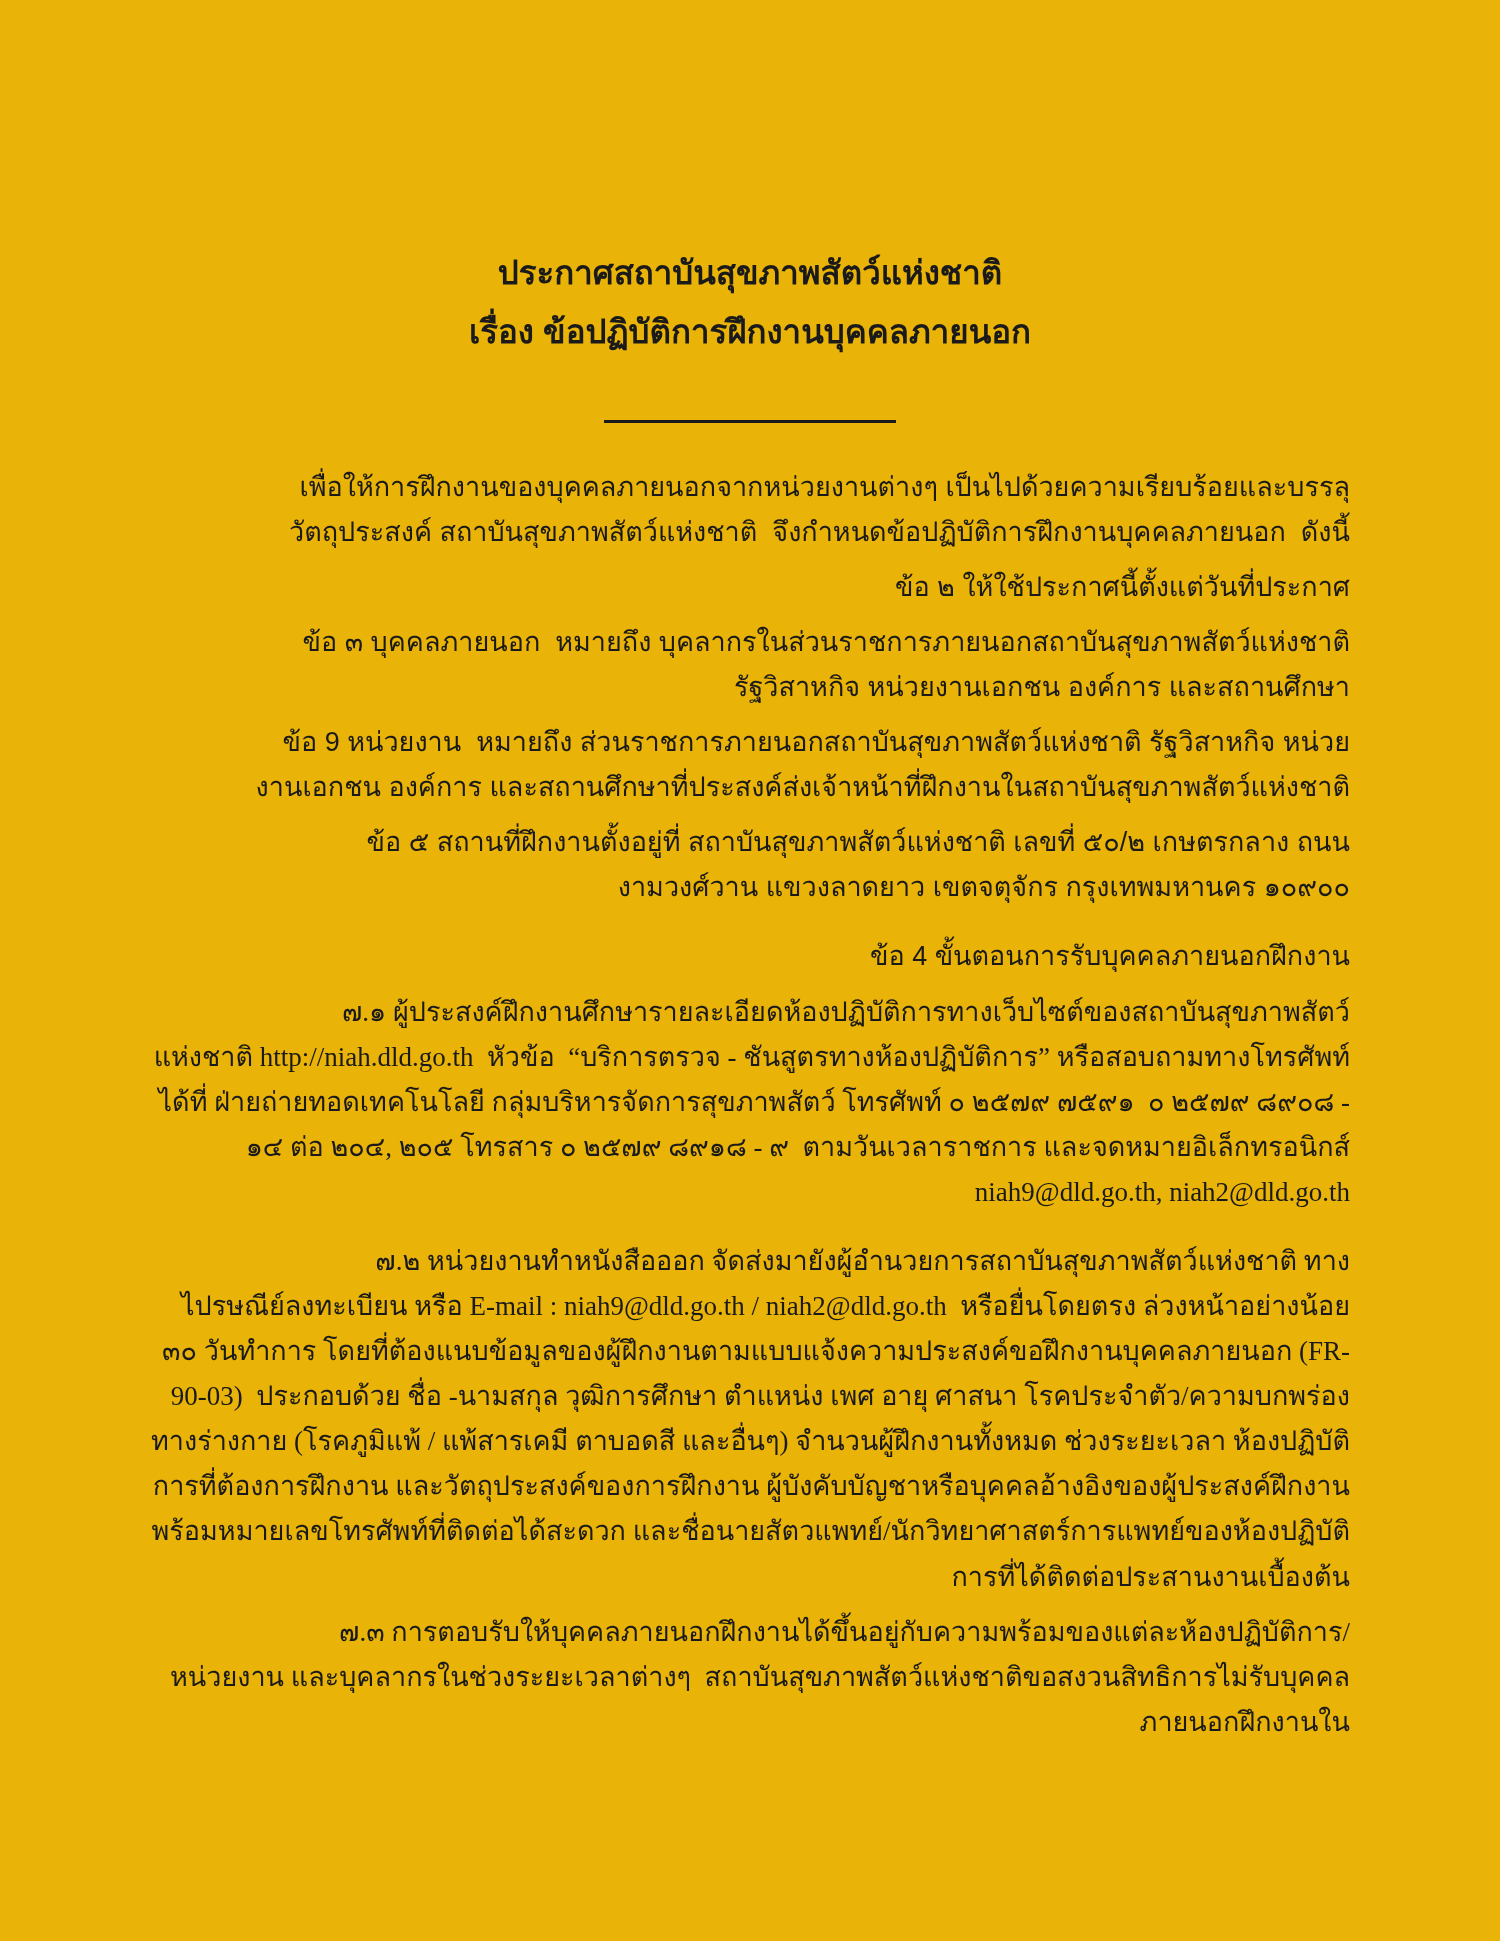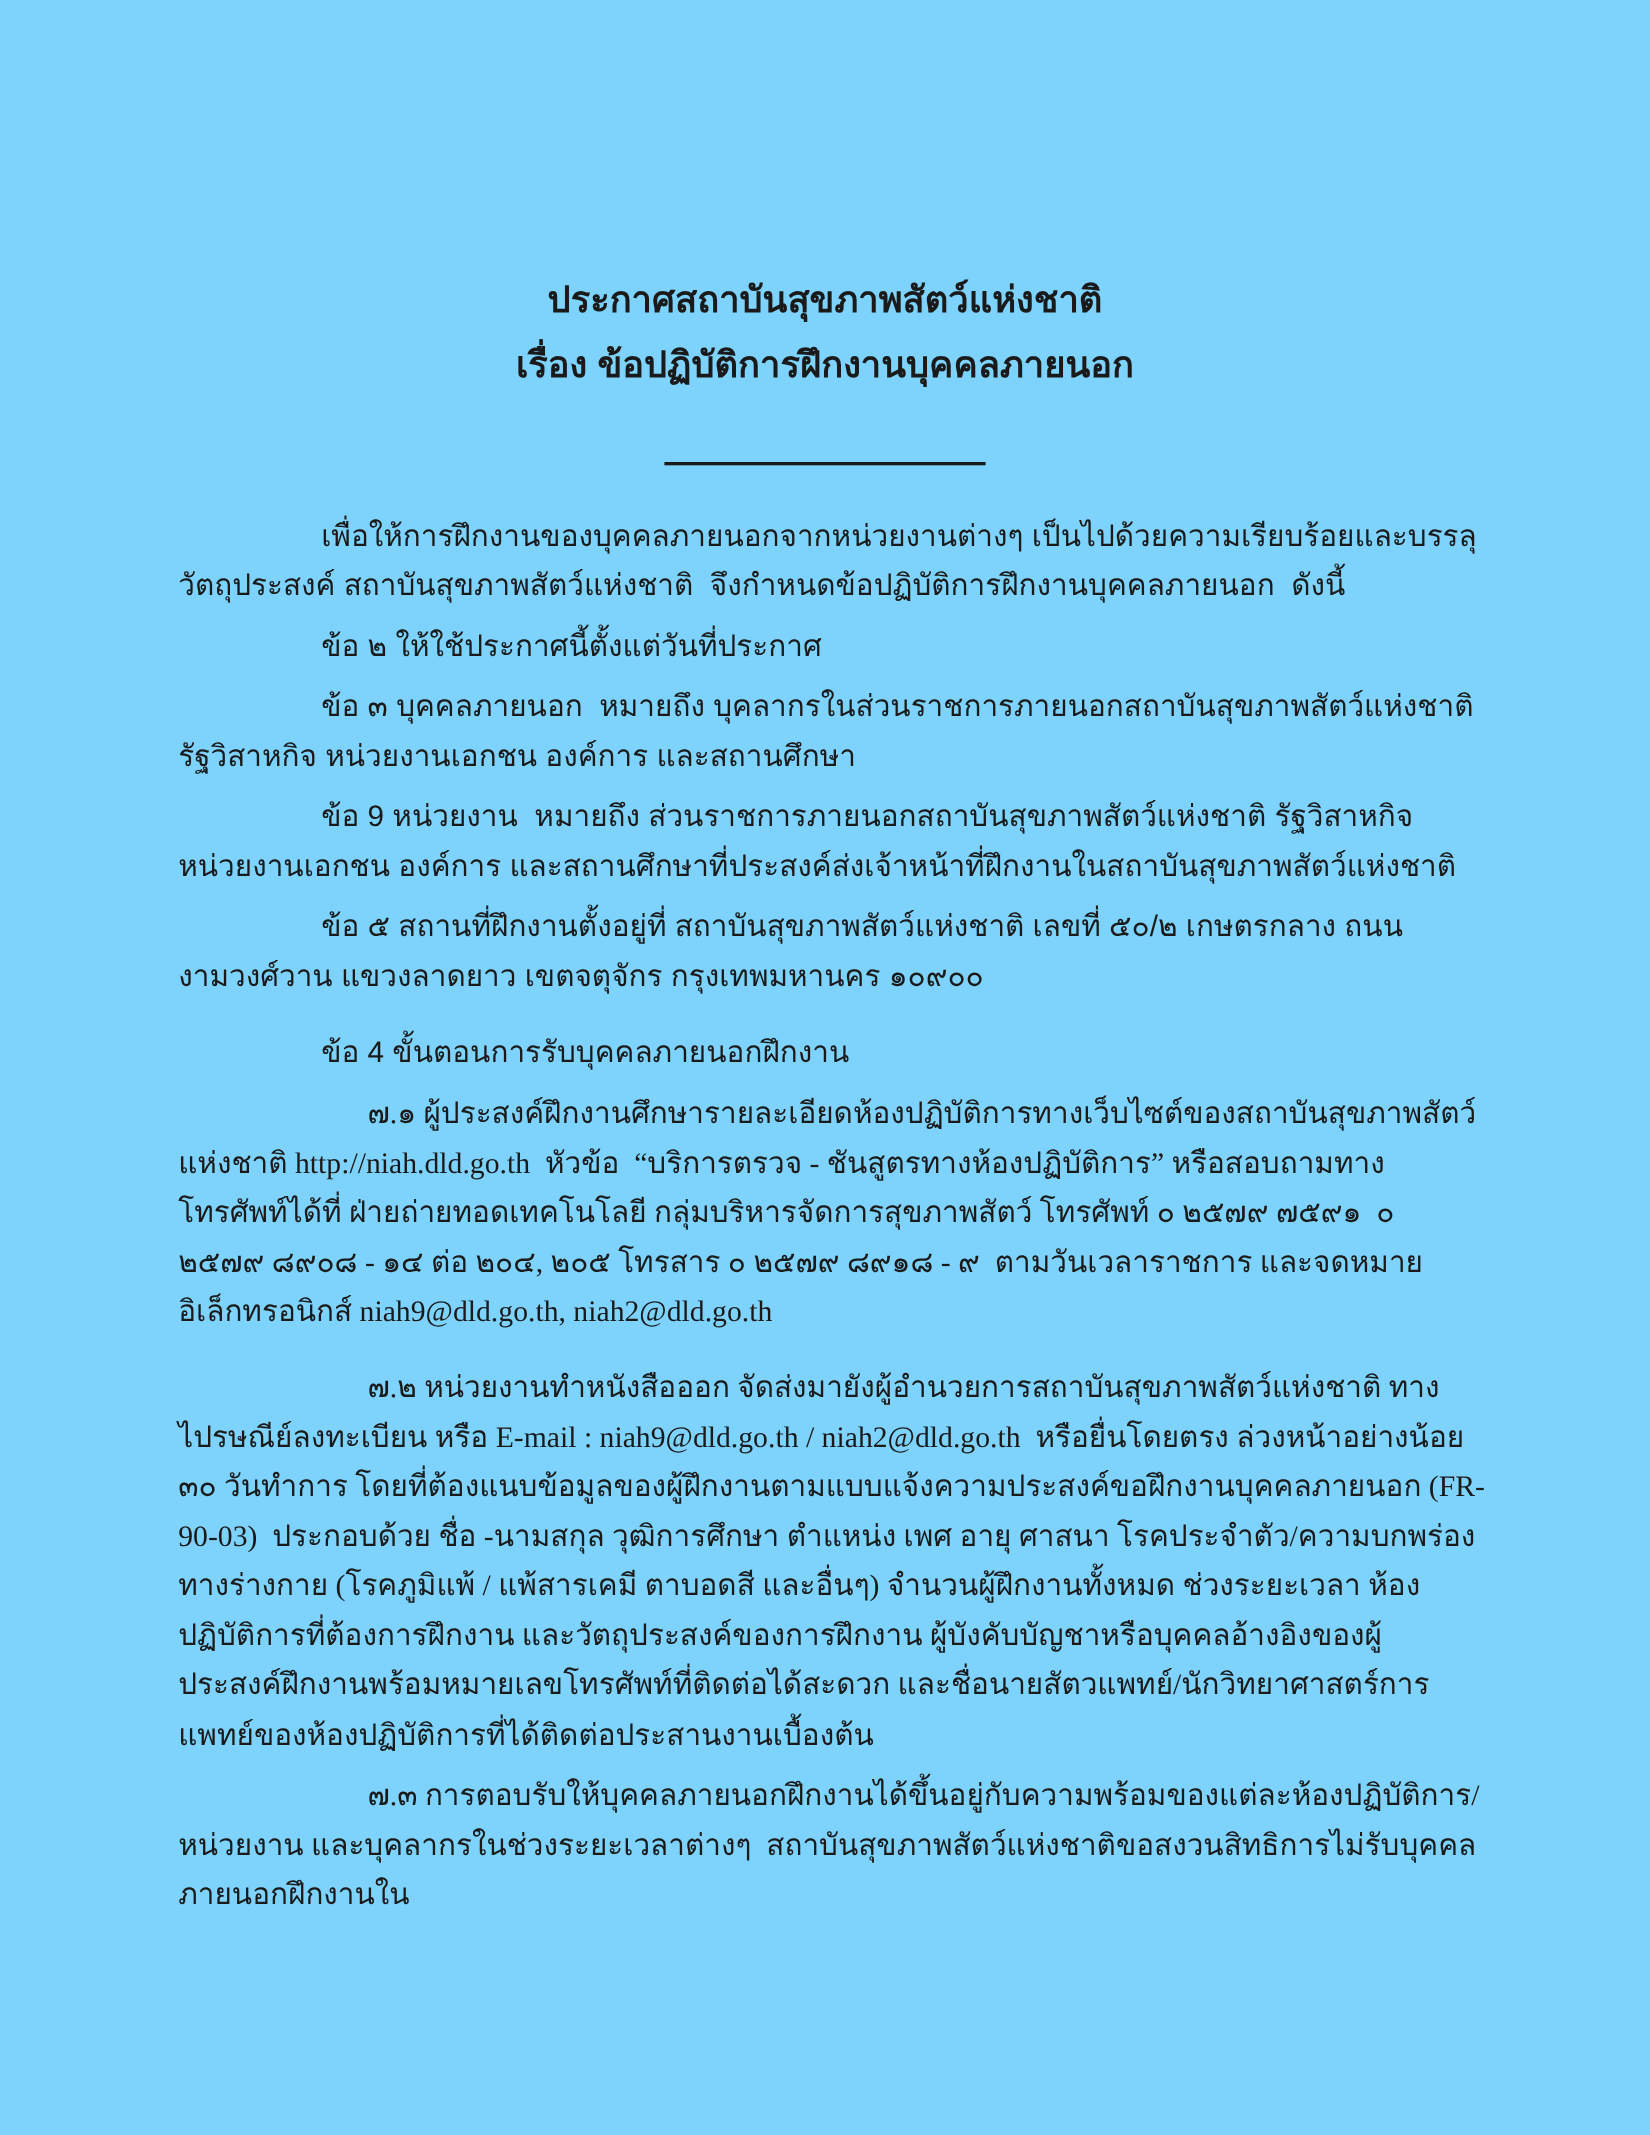--- a/index.html
+++ b/index.html
@@ -9,21 +9,21 @@
   }
   body {
     font-family: "Liberation Sans", "DejaVu Sans", sans-serif;
     color: #1a1a1a;
   }
   .page {
     position: relative;
     width: 1500px;
     height: 1941px;
     margin: 0 auto;
-    background: #7dd3fc;
+    background: #eab308;
     box-sizing: border-box;
     padding: 243px 150px 0 150px;
     overflow: hidden;
   }
   .doc-title {
     text-align: center;
     font-weight: bold;
     font-size: 33px;
     line-height: 1.8;
     white-space: pre-wrap;
@@ -38,22 +38,22 @@
     margin: 58px auto 0 auto;
   }
   .body-text {
     margin-top: 42px;
   }
   .para {
     font-size: 27px;
     line-height: 1.67;
     text-indent: 130px;
     white-space: pre-wrap;
-    margin: 0 0 10px 12px;
-    text-align: left;
+    margin: 0 0 10px 0;
+    text-align: right;
   }
   .para.sub {
     text-indent: 172px;
     font-family: Liberation Serif, serif;
   }
   .para.gap-md { margin-top: 16px; }
   .para.gap-lg { margin-top: 24px; }
 </style>
 </head>
 <body>

